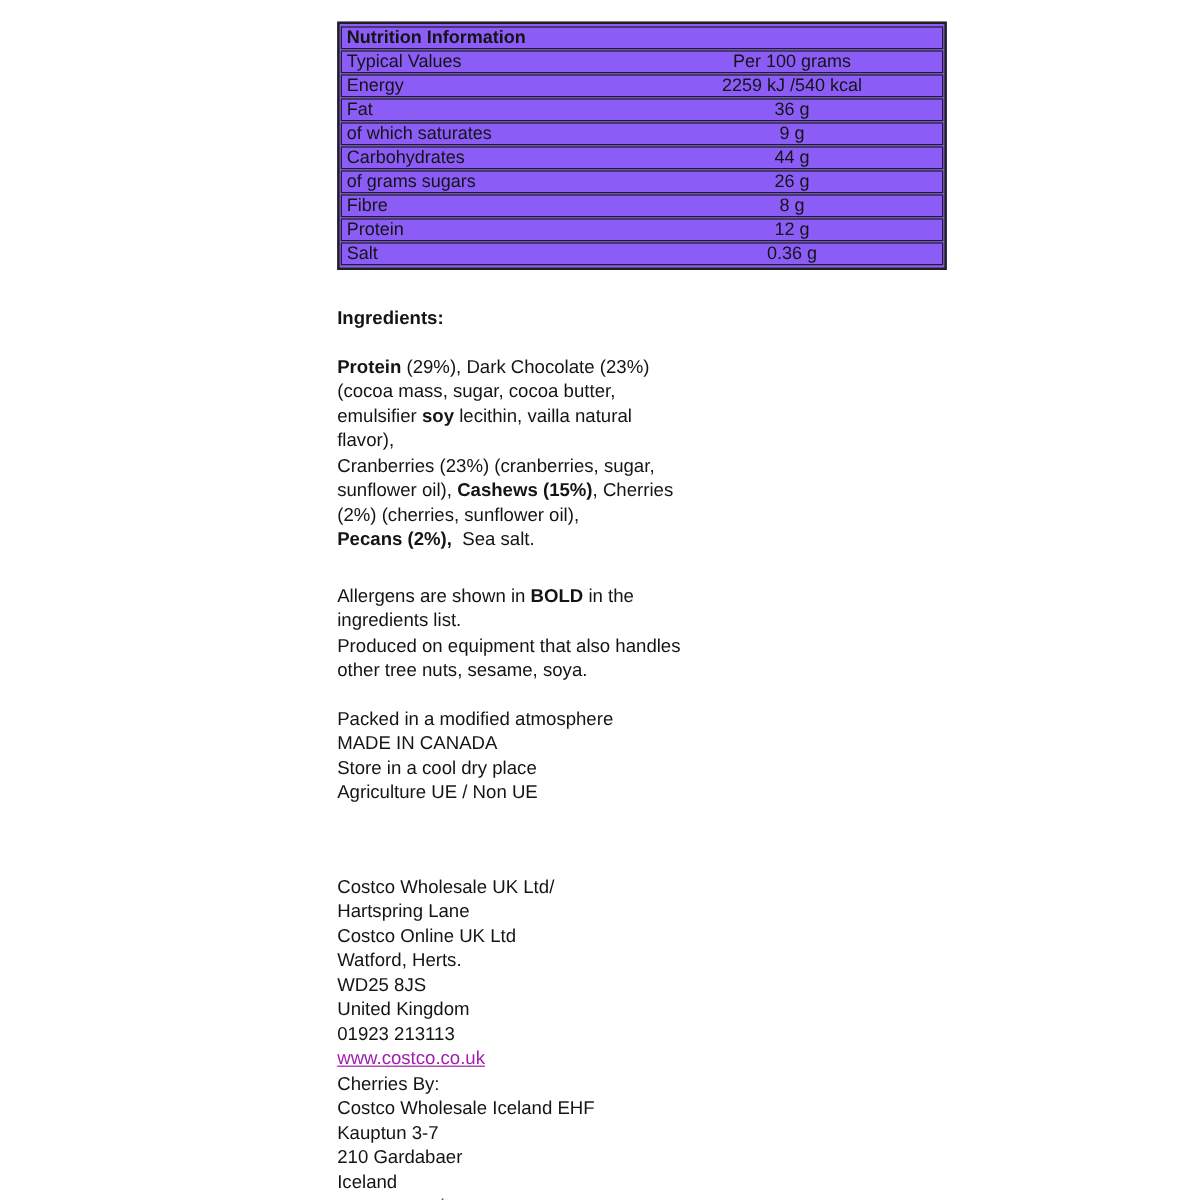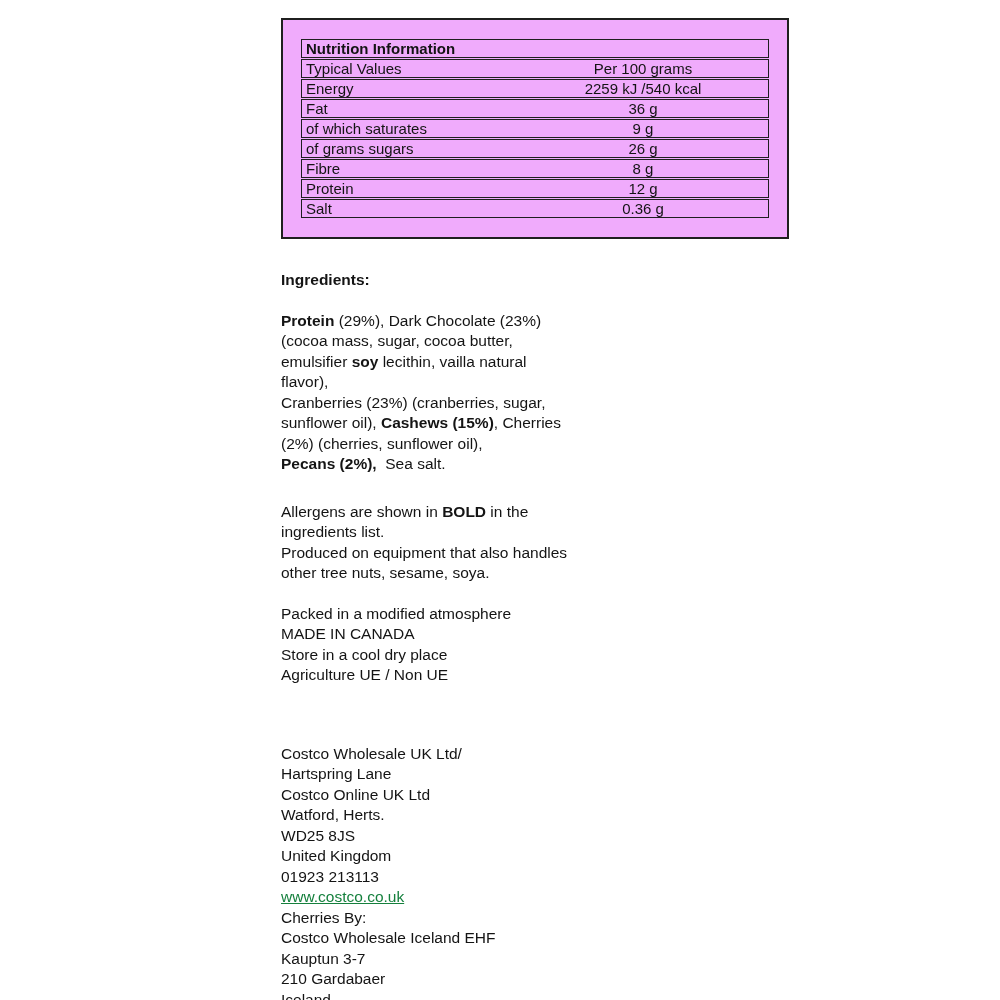--- a/index.html
+++ b/index.html
@@ -11,22 +11,22 @@
     color:#141414;
     overflow:hidden;
   }
   .content{
     position:absolute;
     left:281px;top:18px;width:508px;
   }
   
   .nutri-table{
     border:2px solid #1f1f1f;
-    padding:18px;
-    background:#f0abfc;
+    padding:1px;
+    background:#8b5cf6;
   }
   .nt-row{
     display:flex;
     align-items:center;
     border:1px solid #1f1f1f;
     margin:1px 0;
     height:17px;
     font-size:15px;
     line-height:17px;
   }
@@ -53,21 +53,21 @@
   .rich-line{white-space:pre-wrap;}
   .section-ingredients-heading{
     font-weight:bold;
     margin-top:31px;
   }
   .section-ingredients-body{margin-top:20px;}
   .section-allergens{margin-top:27px;}
   .section-storage{margin-top:20px;}
   .section-distributor{margin-top:58px;}
   a.weblink{
-    color:#15803d;
+    color:#a21caf;
     text-decoration:underline;
     display:inline-block;
   }
   .linkline{line-height:20.5px;}
 </style>
 </head>
 <body>
 
 <div class="page">
   <div class="content">
@@ -85,20 +85,24 @@
             <span class="nt-label">Energy</span>
             <span class="nt-value">2259 kJ /540 kcal</span>
           </div>
           <div class="nt-row">
             <span class="nt-label">Fat</span>
             <span class="nt-value">36 g</span>
           </div>
           <div class="nt-row">
             <span class="nt-label">of which saturates</span>
             <span class="nt-value">9 g</span>
+          </div>
+          <div class="nt-row">
+            <span class="nt-label">Carbohydrates</span>
+            <span class="nt-value">44 g</span>
           </div>
           <div class="nt-row">
             <span class="nt-label">of grams sugars</span>
             <span class="nt-value">26 g</span>
           </div>
           <div class="nt-row">
             <span class="nt-label">Fibre</span>
             <span class="nt-value">8 g</span>
           </div>
           <div class="nt-row">

